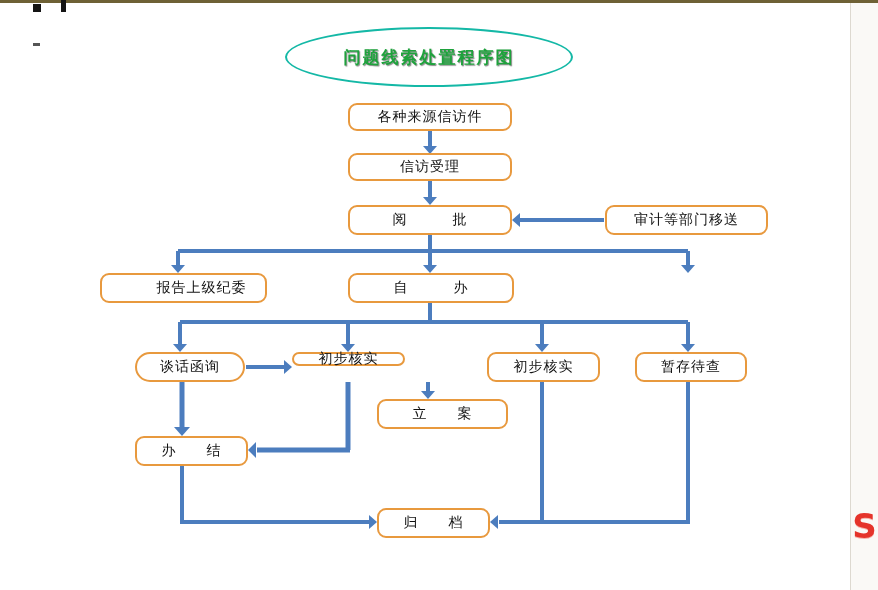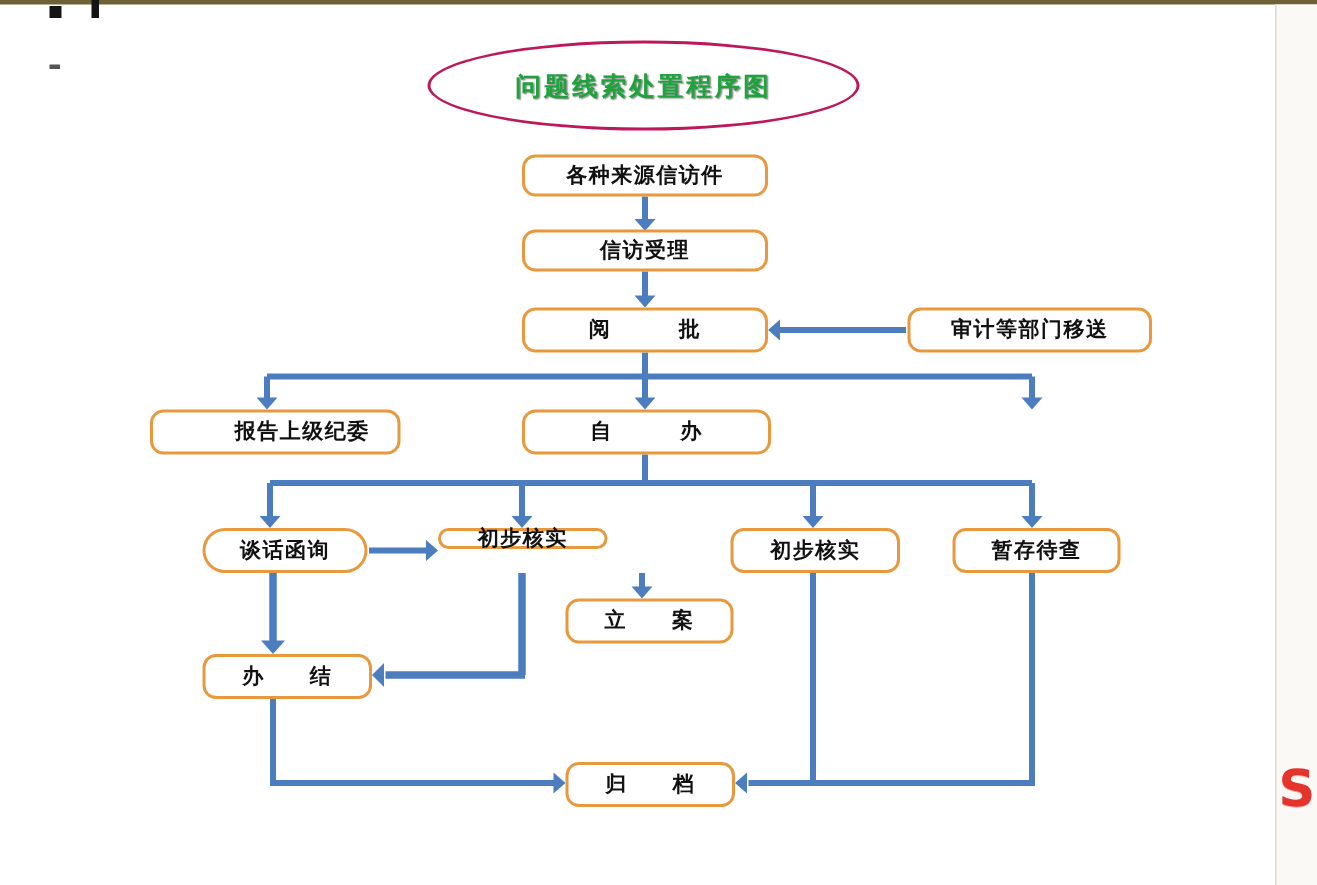--- a/index.html
+++ b/index.html
@@ -19,31 +19,31 @@
   }
   .watermark{
     position:absolute;left:851px;top:506px;width:27px;height:40px;
     font-size:34px;font-weight:900;color:#e5342b;line-height:40px;text-align:center;
     font-family:"DejaVu Sans","Liberation Sans",sans-serif;
     text-shadow:0 1px 0 #f7b1aa;z-index:3;cursor:pointer;
   }
   .arrows{position:absolute;left:0;top:0;z-index:1;}
   .ellipse{
     position:absolute;left:285px;top:27px;width:288px;height:60px;
-    background:#fff;border:2px solid #be185d;border-radius:50%;
+    background:#fff;border:2px solid #14b8a6;border-radius:50%;
     display:flex;align-items:center;justify-content:center;z-index:2;box-sizing:border-box;
   }
   .ellipse span{
     color:#1ea23c;font-weight:bold;font-size:17px;letter-spacing:2px;
     text-shadow:1px 1px 1px #8a8a8a;white-space:nowrap;
   }
   .node{
     position:absolute;background:#ffffff;border:2px solid #e8993e;border-radius:9px;
     display:flex;align-items:center;justify-content:center;
-    font-weight:bold;font-size:14px;color:#111;z-index:2;box-sizing:border-box;
+    font-weight:normal;font-size:14px;color:#111;z-index:2;box-sizing:border-box;
     white-space:pre;letter-spacing:1px;
   }
 </style>
 </head>
 <body>
 
 <div class="screen">
 
   <div class="top-bar"></div>
   <div class="frag-1"></div>
@@ -137,19 +137,19 @@
 
 
   <div class="node" style="left:135px;top:352px;width:110px;height:30px;border-radius:15px;">谈话函询</div>
 
   <div class="node" style="left:292px;top:352px;width:113px;height:14px;">初步核实</div>
 
   <div class="node" style="left:487px;top:352px;width:113px;height:30px;">初步核实</div>
 
   <div class="node" style="left:635px;top:352px;width:112px;height:30px;">暂存待查</div>
 
-  <div class="node" style="left:377px;top:399px;width:112px;height:30px;text-align:center;">立　　案</div>
+  <div class="node" style="left:377px;top:399px;width:131px;height:30px;text-align:center;">立　　案</div>
 
   <div class="node" style="left:135px;top:436px;width:113px;height:30px;">办　　结</div>
 
   <div class="node" style="left:377px;top:508px;width:113px;height:30px;">归　　档</div>
 
 </div>
 
 </body></html>

